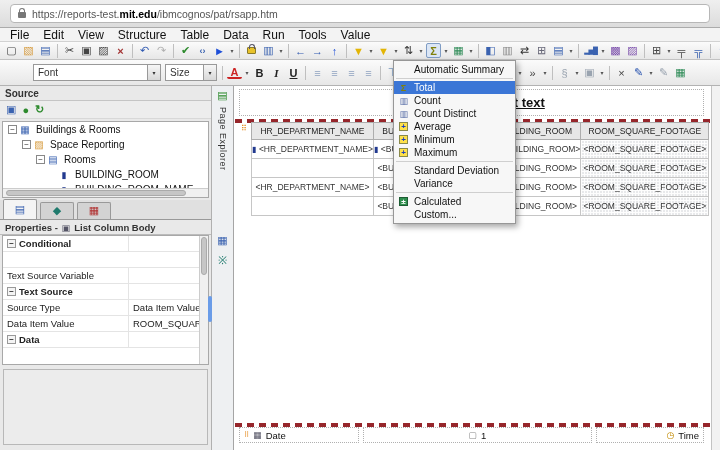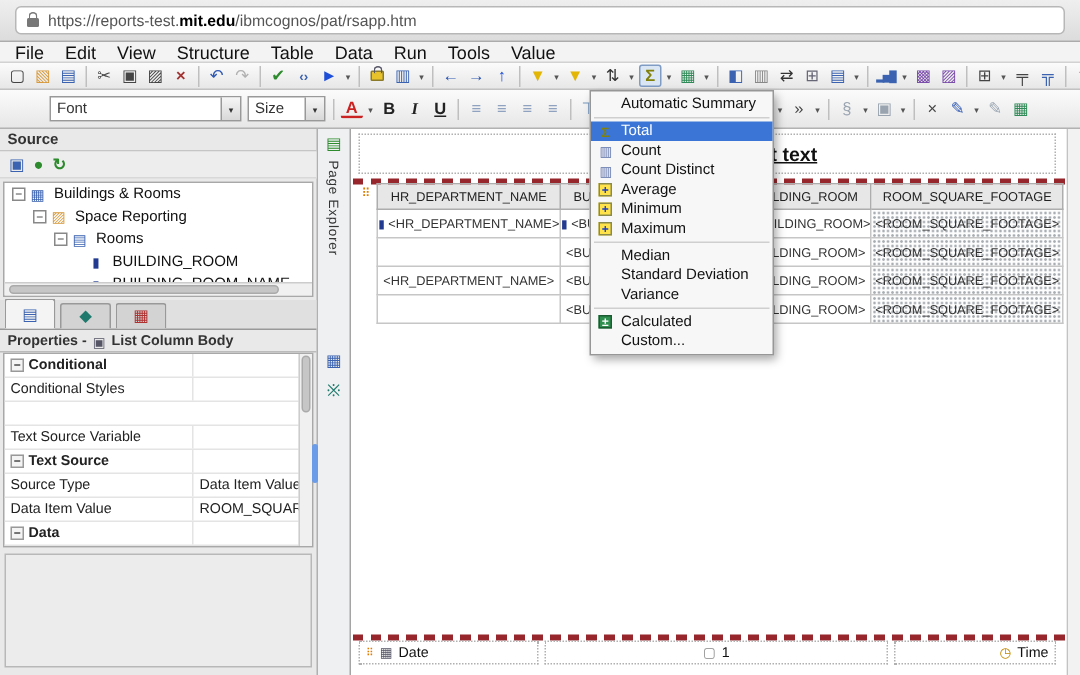--- a/index.html
+++ b/index.html
@@ -339,26 +339,20 @@
       <span>Properties -</span>
       <span class="prop-obj-ic" data-name="selected-object-icon">▣</span>
       <span data-name="selected-object-name">List Column Body</span>
     </div>
 
     <div class="prop-grid" data-name="properties-grid">
       <div class="prow group" data-name="property-group-conditional">
         <div class="pcell-l">
             <span class="pexp" data-name="collapse-icon">−</span>
             <span>Conditional</span>
-          </div>
-        <div class="pcell-r"></div>
-      </div>
-      <div class="prow" data-name="property-row-conditional-styles">
-        <div class="pcell-l">
-            <span>Conditional Styles</span>
           </div>
         <div class="pcell-r"></div>
       </div>
       <div class="prow" data-name="property-row-style-variable">
         <div class="pcell-r"></div>
       </div>
       <div class="prow" data-name="property-row-text-source-variable">
         <div class="pcell-l">
             <span>Text Source Variable</span>
           </div>
@@ -493,24 +487,20 @@
   </div>
   <div class="mitem" data-name="menu-item-minimum">
     <span class="sq" data-name="minimum-icon">+</span>
     <span>Minimum</span>
   </div>
   <div class="mitem" data-name="menu-item-maximum">
     <span class="sq" data-name="maximum-icon">+</span>
     <span>Maximum</span>
   </div>
   <div class="msep"></div>
-  <div class="mitem" data-name="menu-item-median">
-    <span class="mgut"></span>
-      <span>Median</span>
-  </div>
   <div class="mitem" data-name="menu-item-standard-deviation">
     <span class="mgut"></span>
       <span>Standard Deviation</span>
   </div>
   <div class="mitem" data-name="menu-item-variance">
     <span class="mgut"></span>
       <span>Variance</span>
   </div>
   <div class="msep"></div>
   <div class="mitem" data-name="menu-item-calculated">

